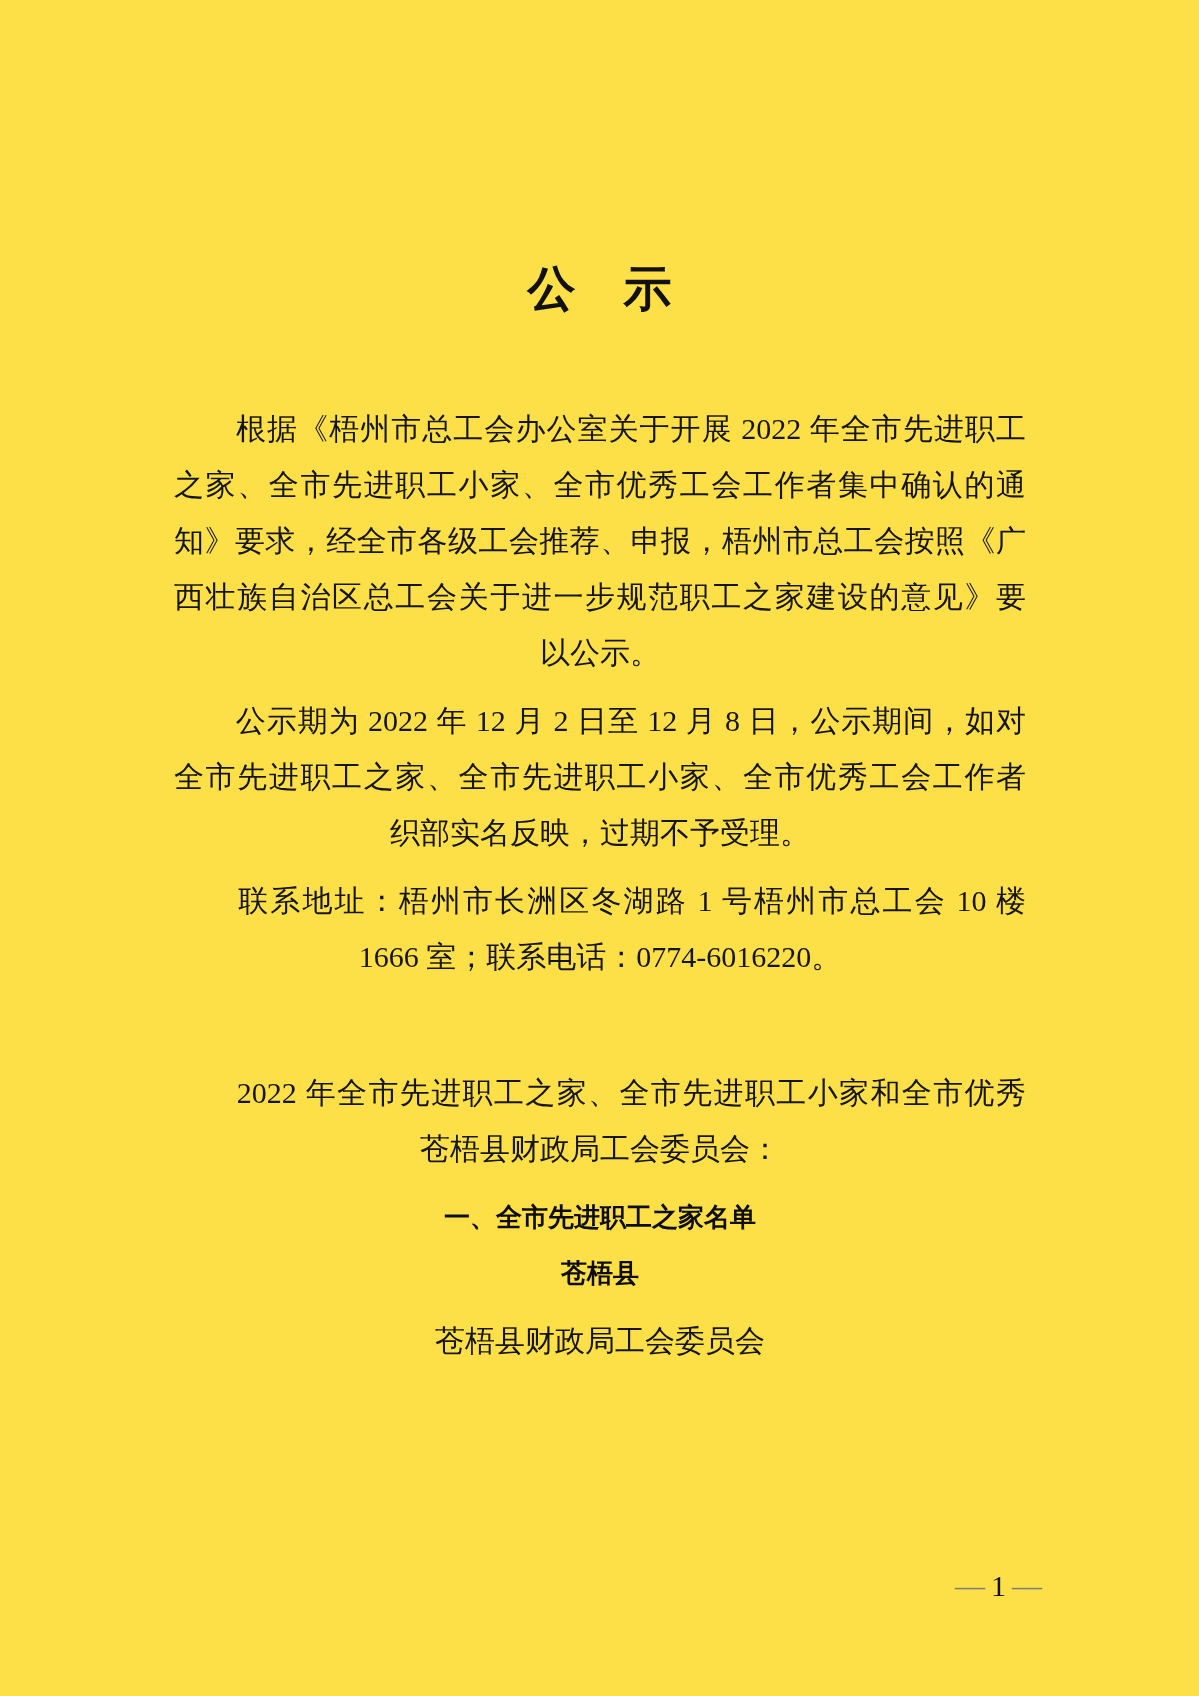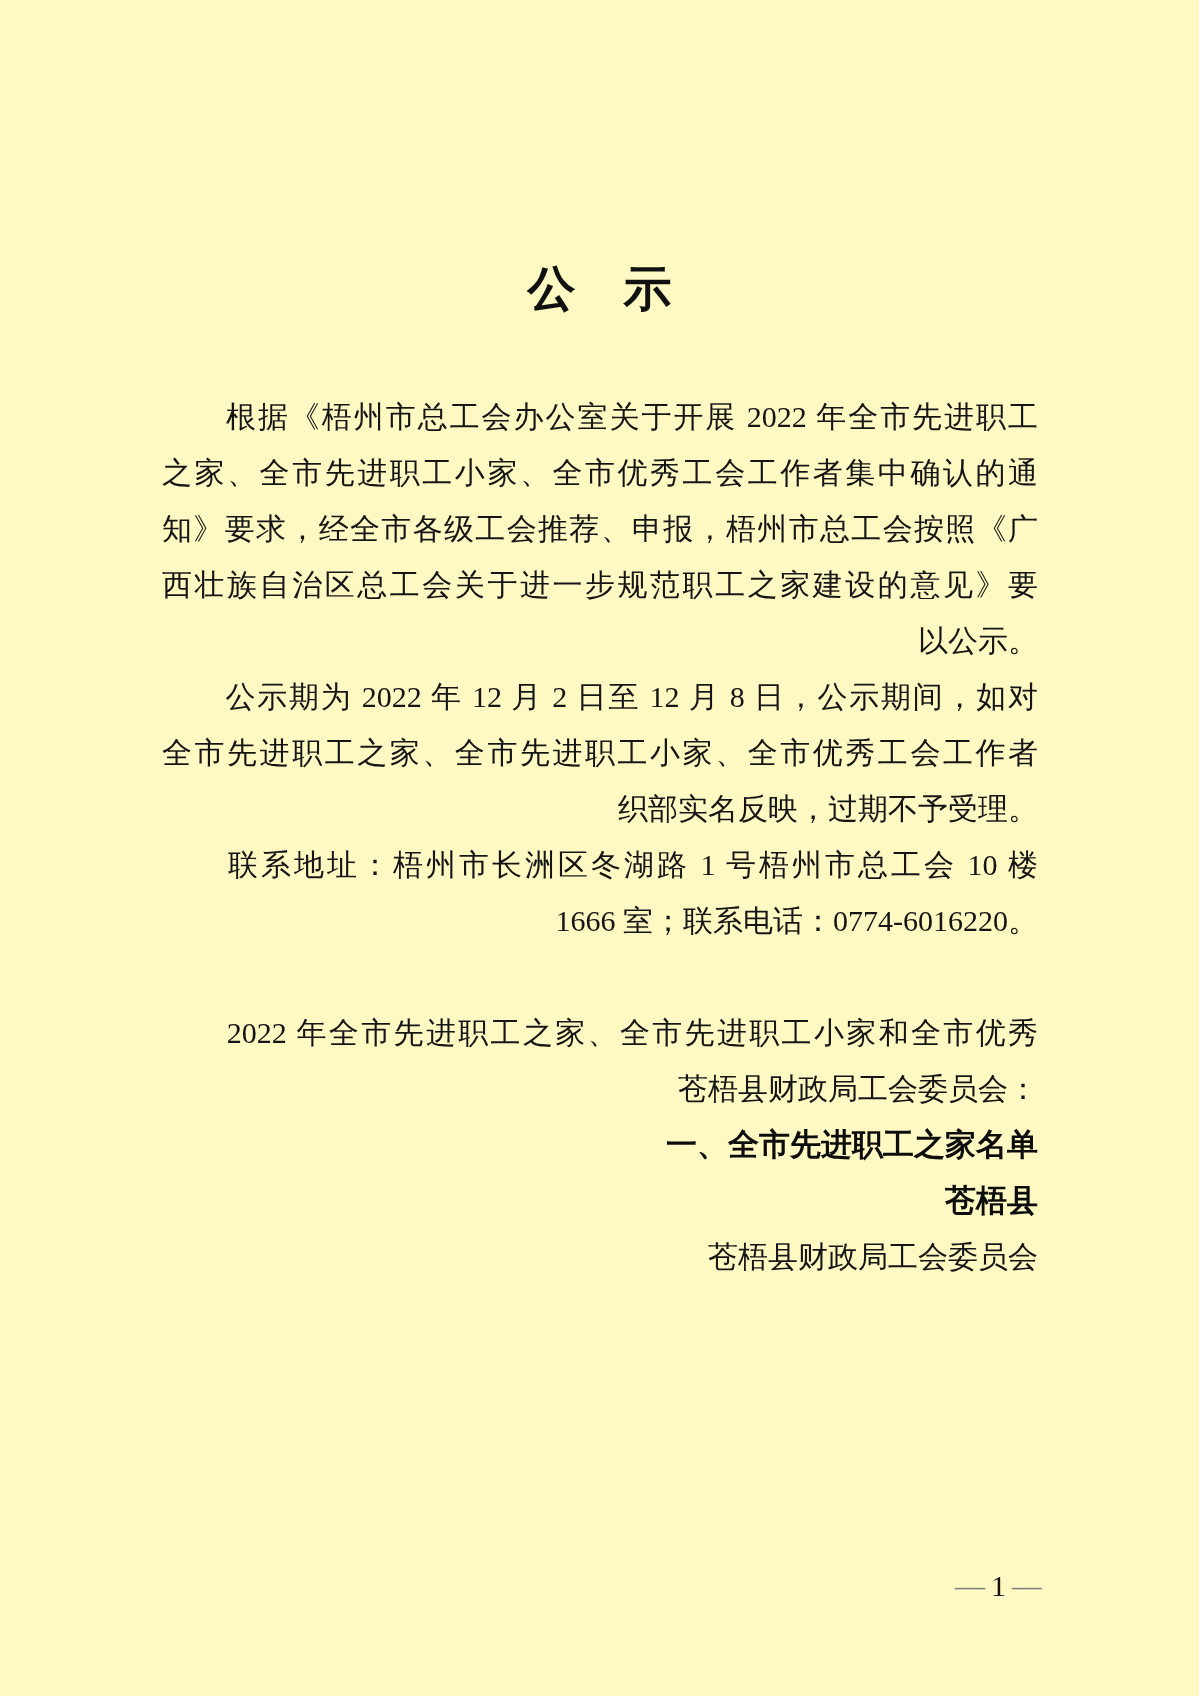--- a/index.html
+++ b/index.html
@@ -5,21 +5,21 @@
 <style>
   html, body {
     margin: 0;
     padding: 0;
     background: #ffffff;
   }
   .sheet {
     position: relative;
     width: 1199px;
     height: 1696px;
-    background: #fef9c3;
+    background: #fde047;
     overflow: hidden;
     color: #151515;
     font-family: "Liberation Serif", "DejaVu Serif", serif;
   }
   .title {
     position: absolute;
     top: 262px;
     left: 0;
     width: 100%;
     margin: 0;
@@ -30,35 +30,35 @@
     color: #111111;
   }
   .body {
     position: absolute;
     top: 389px;
     left: 162px;
     width: 876px;
     font-size: 30px;
     line-height: 56px;
   }
-  .para { margin: 0; }
+  .para { margin: 12px; }
   .line {
     width: 100%;
-    text-align: right;
+    text-align: center;
   }
   .line.full {
     text-align: justify;
     text-align-last: justify;
     text-justify: inter-ideograph;
   }
   .gap { height: 56px; }
   .h-section, .h-county {
     font-family: "Liberation Sans", "DejaVu Sans", sans-serif;
     font-weight: bold;
-    font-size: 31px;
+    font-size: 26px;
     color: #0d0d0d;
   }
   .footer {
     position: absolute;
     top: 1568px;
     right: 157px;
     font-size: 30px;
     line-height: 36px;
     white-space: nowrap;
   }

